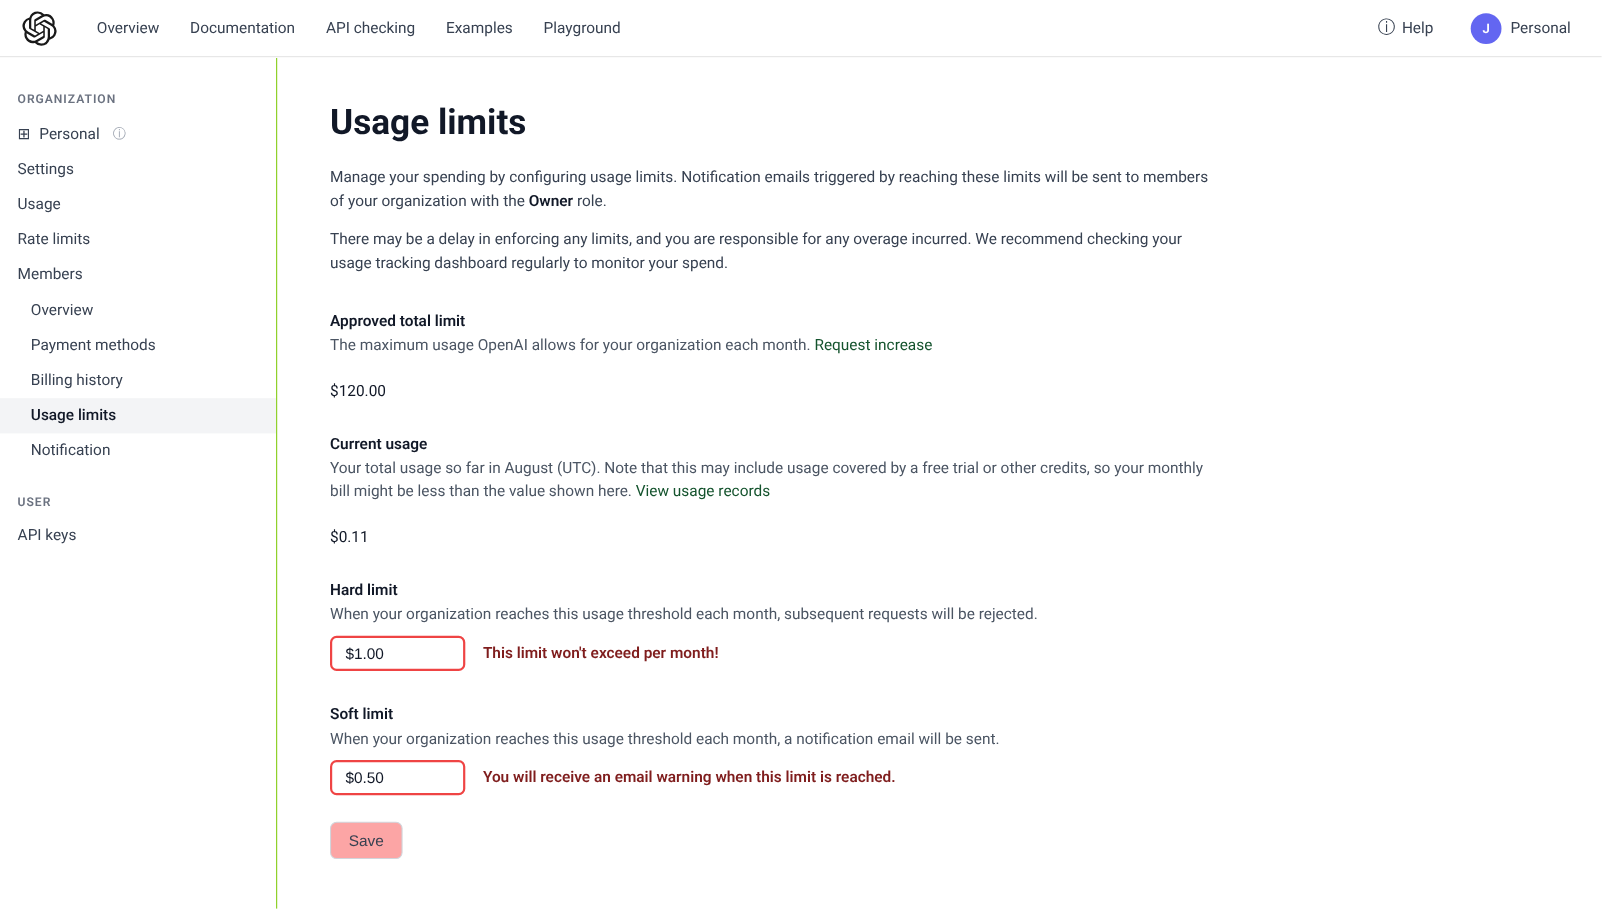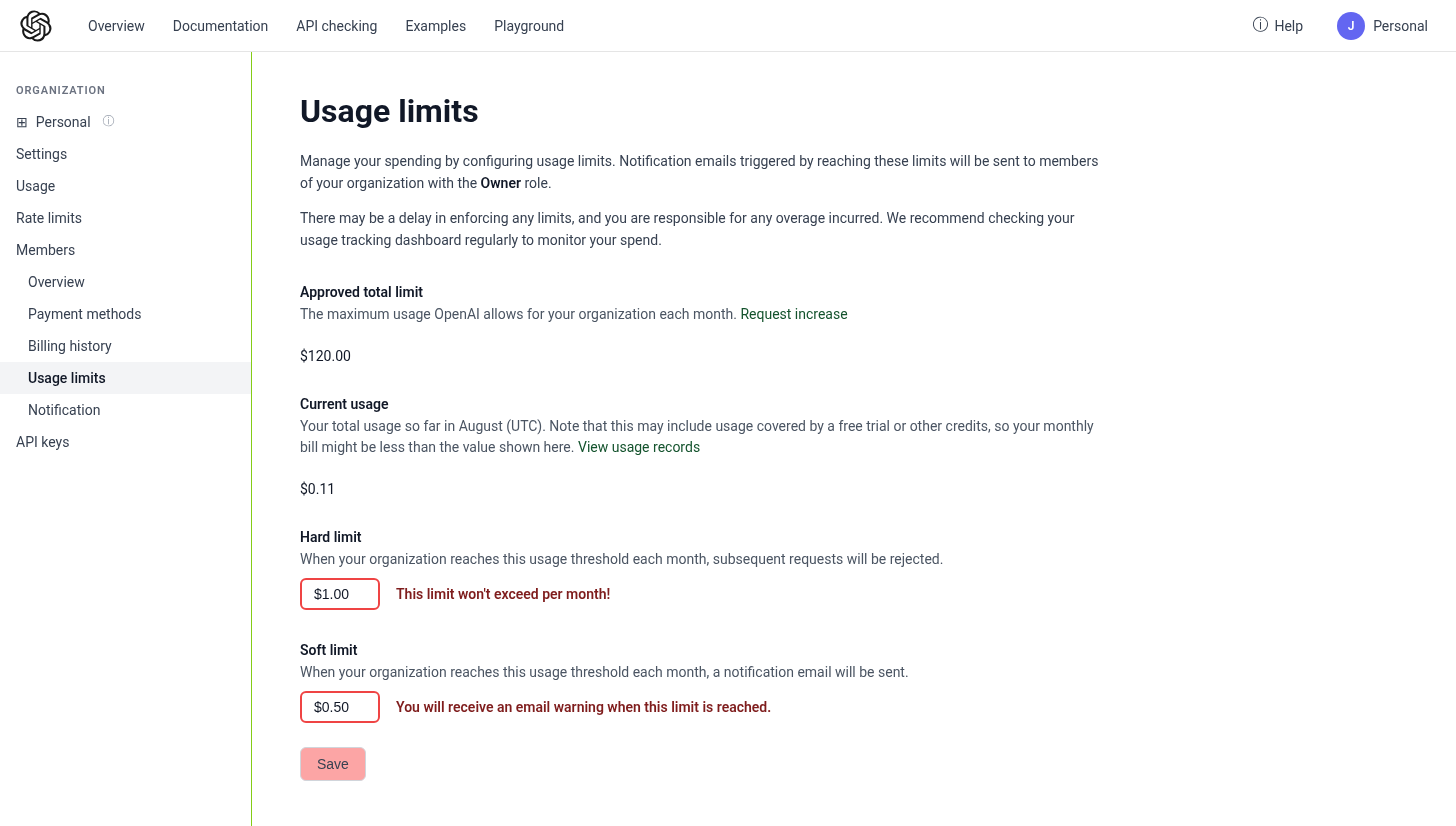--- a/index.html
+++ b/index.html
@@ -66,21 +66,21 @@
     .section { margin-top: 32px; }
     .section-title { font-size: 14px; font-weight: 600; color: #111827; margin-bottom: 4px; }
     .section-desc { font-size: 14px; color: #4b5563; line-height: 1.5; margin-bottom: 8px; }
     .section-value { font-size: 14px; color: #111827; margin-top: 23px; }
 
     .link { color: #14532d; text-decoration: none; cursor: pointer; }
 
     .input-row { display: flex; align-items: center; gap: 16px; margin-top: 8px; }
     .limit-input {
       border: 2px solid #ef4444; border-radius: 6px; padding: 6px 12px;
-      font-size: 14px; width: 80px; outline: none; color: #111827;
+      font-size: 14px; width: 123px; outline: none; color: #111827;
     }
 
     .warning-text { color: #7f1d1d; font-weight: 600; font-size: 14px; }
 
     .save-btn {
       margin-top: 24px; padding: 8px 16px; background: #fca5a5;
       border: 1px solid #d1d5db; border-radius: 6px; font-size: 14px;
       cursor: pointer; color: #374151; font-weight: 500;
     }
   </style>
@@ -144,20 +144,21 @@
     <div class="sidebar-item sub">
       <span>Billing history</span>
     </div>
     <div class="sidebar-item sub active">
       <span>Usage limits</span>
     </div>
     <div class="sidebar-item sub">
       <span>Notification</span>
     </div>
 
+    <div class="sidebar-section-label" style="margin-top:24px;">USER</div>
     <div class="sidebar-item">
       <span>API keys</span>
     </div>
   </aside>
 
   <main class="main">
     <h1 class="page-title">Usage limits</h1>
 
     <p class="description">
       <span>Manage your spending by configuring usage limits. Notification emails triggered by reaching these limits will be sent to members of your organization with the </span><strong>Owner</strong><span> role.</span>

